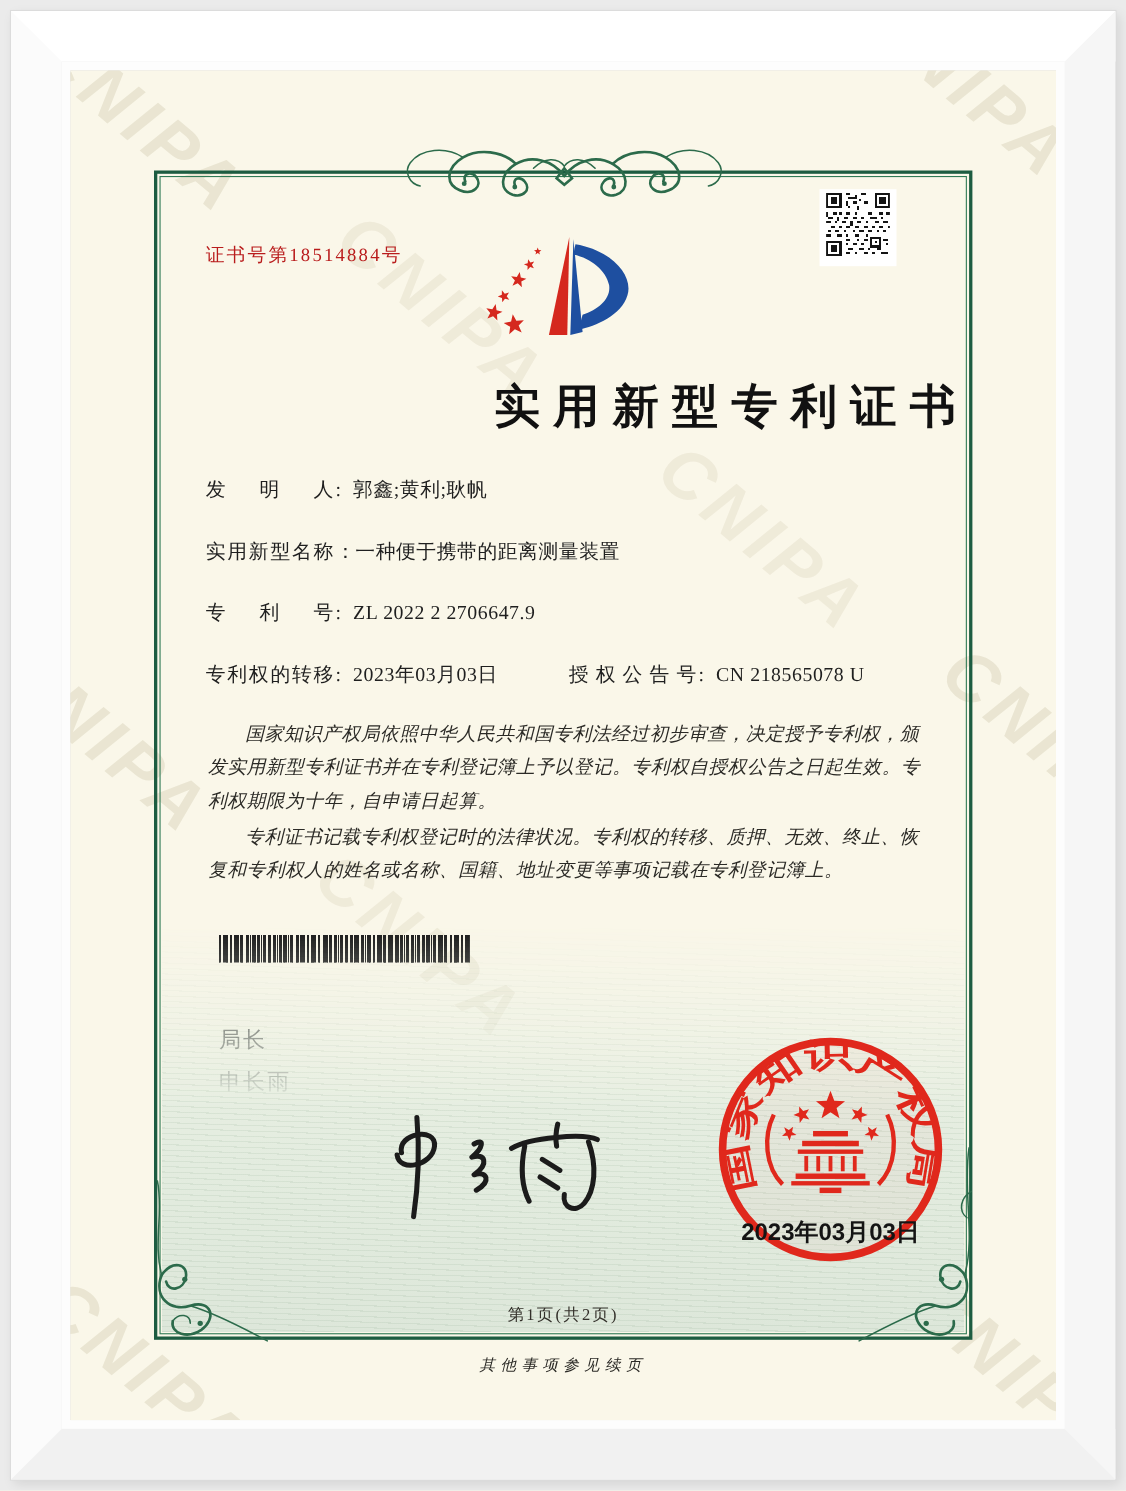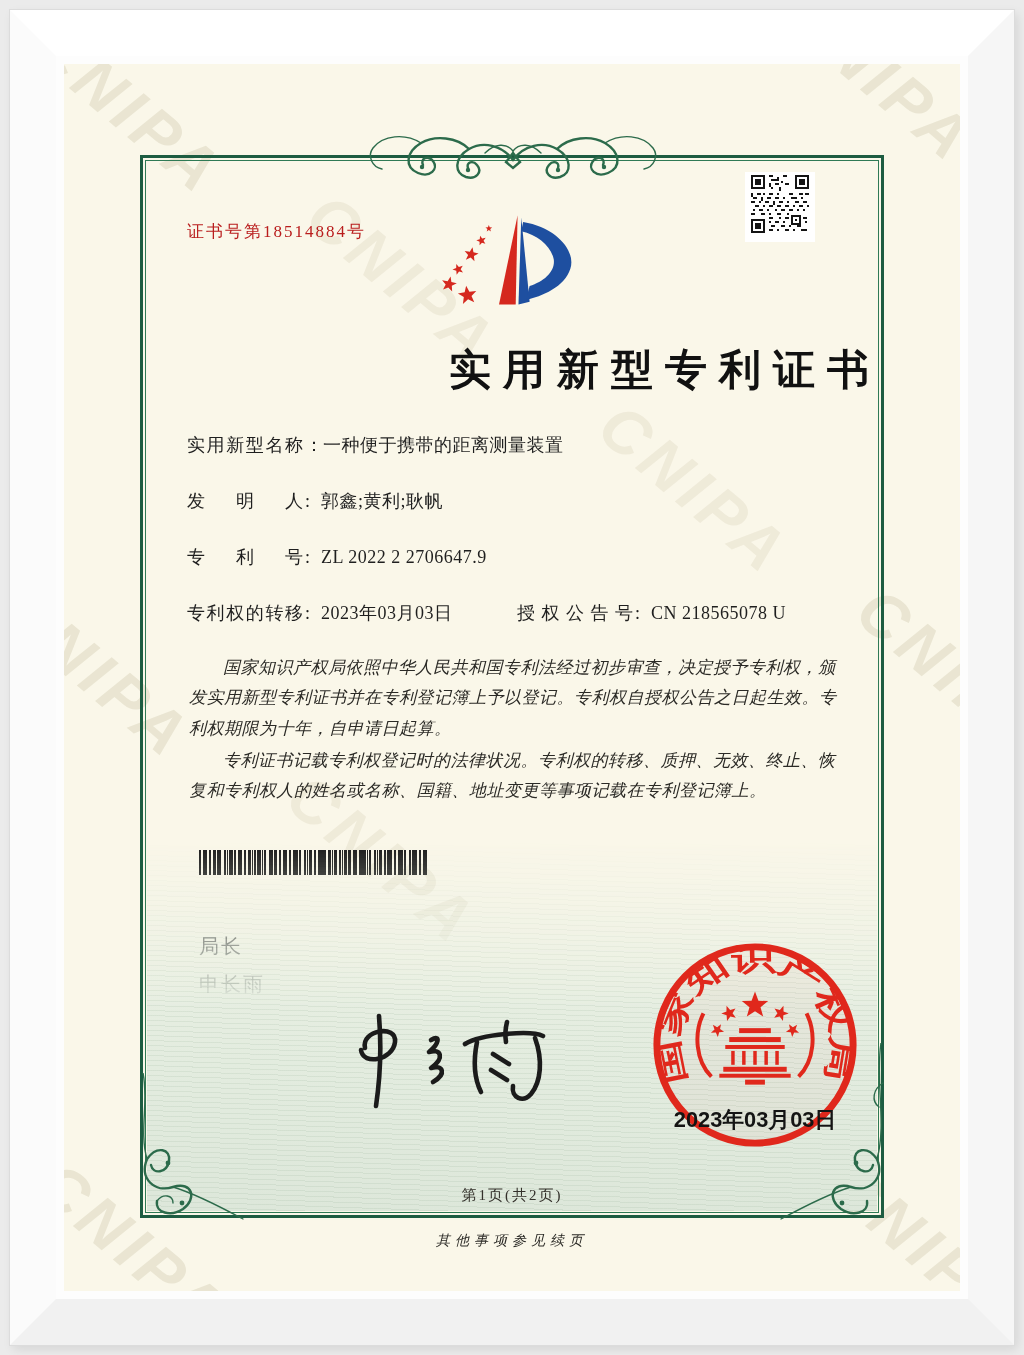--- a/index.html
+++ b/index.html
@@ -228,26 +228,26 @@
                     M9,27h2v1h-2z M13,27h1v1h-1z M17,27h2v1h-2z M21,27h1v1h-1z M25,27h3v1h-3z"></path>
                 </g>
               </svg>
             </div>
           </div>
 
           <div class="title">实用新型专利证书</div>
 
           <div class="fields">
             <div class="frow">
+              <span class="flabel-wrap"><span class="flabel">发明人</span><span class="fcolon">:</span></span>
+              <span class="fvalue">郭鑫;黄利;耿帆</span>
+            </div>
+            <div class="frow">
               <span class="flabel-wrap"><span class="flabel">实用新型名称</span><span class="fcolon">：</span></span>
               <span class="fvalue">一种便于携带的距离测量装置</span>
-            </div>
-            <div class="frow">
-              <span class="flabel-wrap"><span class="flabel">发明人</span><span class="fcolon">:</span></span>
-              <span class="fvalue">郭鑫;黄利;耿帆</span>
             </div>
             <div class="frow">
               <span class="flabel-wrap"><span class="flabel">专利号</span><span class="fcolon">:</span></span>
               <span class="fvalue">ZL 2022 2 2706647.9</span>
             </div>
             <div class="grant">
               <span class="gpair1">
                 <span class="flabel-wrap"><span class="flabel">专利权的转移</span><span class="fcolon">:</span></span>
                 <span class="fvalue">2023年03月03日</span>
               </span>

